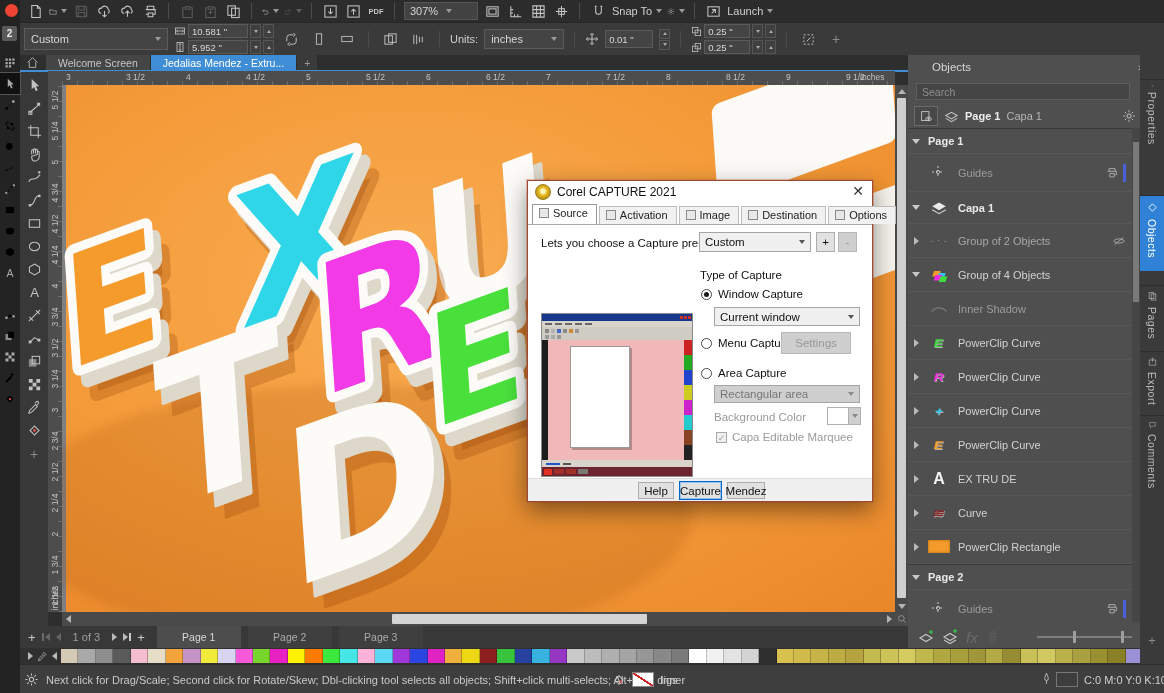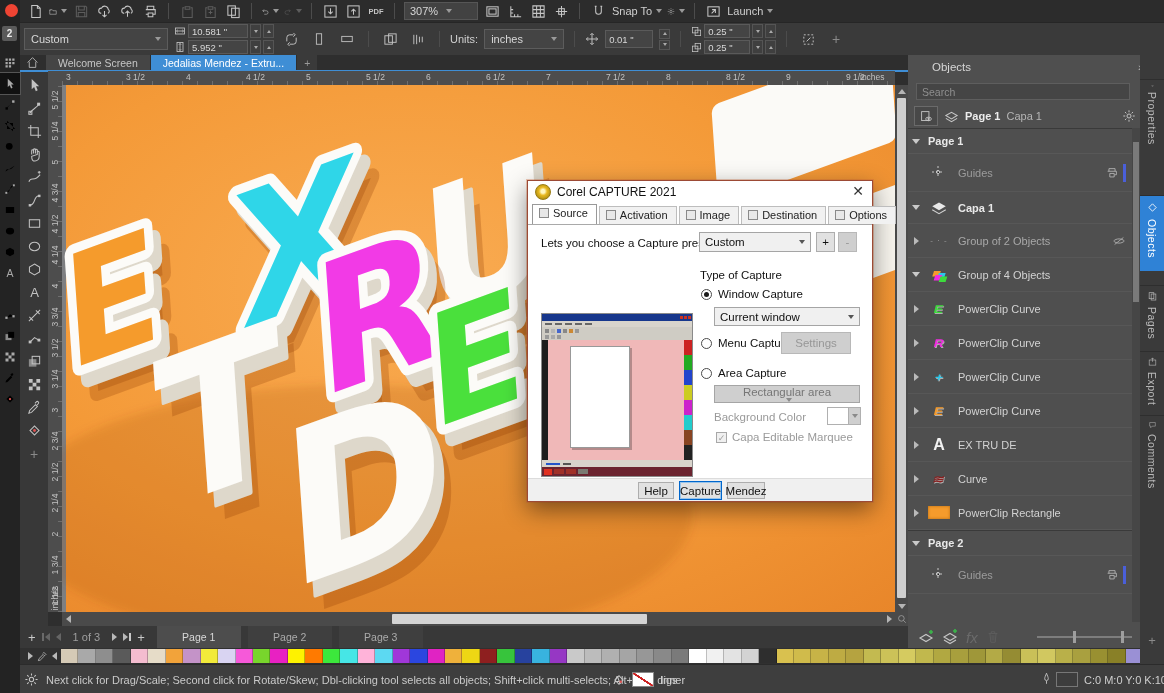--- a/index.html
+++ b/index.html
@@ -91,21 +91,21 @@
   
   #dialog{left:527px;top:180px;width:344px;height:320px;background:#fff;border:1px solid #9c4a35;box-shadow:0 8px 22px rgba(0,0,0,.45), 0 0 0 1px rgba(214,110,60,.35);color:#1a1a1a;font-size:11.5px;}
   #dlg-title{position:absolute;left:0;top:0;width:100%;height:22px;background:#fff;display:flex;align-items:center;padding-left:7px;box-sizing:border-box;gap:6px;}
   #dlg-close{position:absolute;right:8px;top:2px;font-size:14px;color:#333;}
   #dlg-tabs{position:absolute;left:4px;top:24px;height:19px;display:flex;align-items:flex-end;gap:2px;}
   .dtab2{display:flex;align-items:center;gap:4px;padding:2px 8px 3px 6px;background:#f1f1f1;border:1px solid #bdbdbd;border-bottom:none;font-size:11px;color:#222;}
   .dtab2.active{background:#fff;border-color:#999;padding-bottom:5px;}
   .dtab2 .mini-ic{width:8px;height:8px;border:1px solid #8a8a8a;background:#e8e8e8;display:inline-block;}
   #dlg-body{position:absolute;left:0;top:43px;width:344px;height:255px;background:#fff;border-top:1px solid #a9a9a9;}
   .dd{position:absolute;display:flex;align-items:center;justify-content:space-between;background:#f0f0f0;border:1px solid #a5a5a5;padding:0 5px;box-sizing:border-box;color:#111;}
-  .dd.disabled{background:#cfcfcf;color:#767676;flex-direction:column;}
+  .dd.disabled{background:#cfcfcf;color:#767676;}
   .radio{width:11px;height:11px;border:1px solid #4a4a4a;border-radius:50%;position:relative;background:#fff;box-sizing:border-box;}
   .radio.sel::after{content:"";position:absolute;inset:2px;background:#1a1a1a;border-radius:50%;}
   .dbtn{position:absolute;display:flex;align-items:center;justify-content:center;background:#e1e1e1;border:1px solid #adadad;font-size:11.5px;color:#111;box-sizing:border-box;}
   .dbtn.disabled{background:#cfcfcf;color:#979797;border-color:#b8b8b8;}
   .dbtn.focus{border:1px solid #0066cc;box-shadow:inset 0 0 0 1px #99c4ea;}
   .dlabel{position:absolute;color:#111;}
   .dlabel.gray{color:#9a9a9a;}
   .cb{width:11px;height:11px;border:1px solid #a8a8a8;background:#f0f0f0;color:#9f9f9f;font-size:9px;line-height:10px;text-align:center;box-sizing:border-box;}
   #dlg-footer{position:absolute;left:0;bottom:0;width:100%;height:22px;background:#f0f0f0;border-top:1px solid #dcdcdc;}
   
@@ -858,20 +858,30 @@
               <rect x="10" y="6.5" width="5" height="4" fill="#2cc7ea"></rect>
               <rect x="8" y="8" width="5" height="4" fill="#f02ce0"></rect>
               <rect x="12" y="9" width="5" height="4" fill="#3ddb3d"></rect>
             </g>
           </svg>
         </span>
         <span class="lbl">Group of 4 Objects</span>
         <span class="right"></span>
       </div>
       <div class="trow" style="height: 34px;">
+        <span class="arr"></span>
+        <span class="thumb">
+          <svg viewBox="0 0 16 16" width="20" height="20">
+            <path d="M2 10c3-4 9-4 12 0" stroke="#8a8a8a" fill="none" opacity="0.7"></path>
+          </svg>
+        </span>
+        <span class="lbl dim">Inner Shadow</span>
+        <span class="right"></span>
+      </div>
+      <div class="trow" style="height: 34px;">
         <span class="arr">
           <span class="tri-r"></span>
         </span>
         <span class="thumb">
           <span style="color: rgb(61, 219, 61); font-size: 14px; font-weight: bold; transform: skewX(-14deg) scaleY(0.8); display: inline-block; text-shadow: rgba(255, 255, 255, 0.55) 1px 1px 0px;">E</span>
         </span>
         <span class="lbl">PowerClip Curve</span>
         <span class="right"></span>
       </div>
       <div class="trow" style="height: 34px;">

